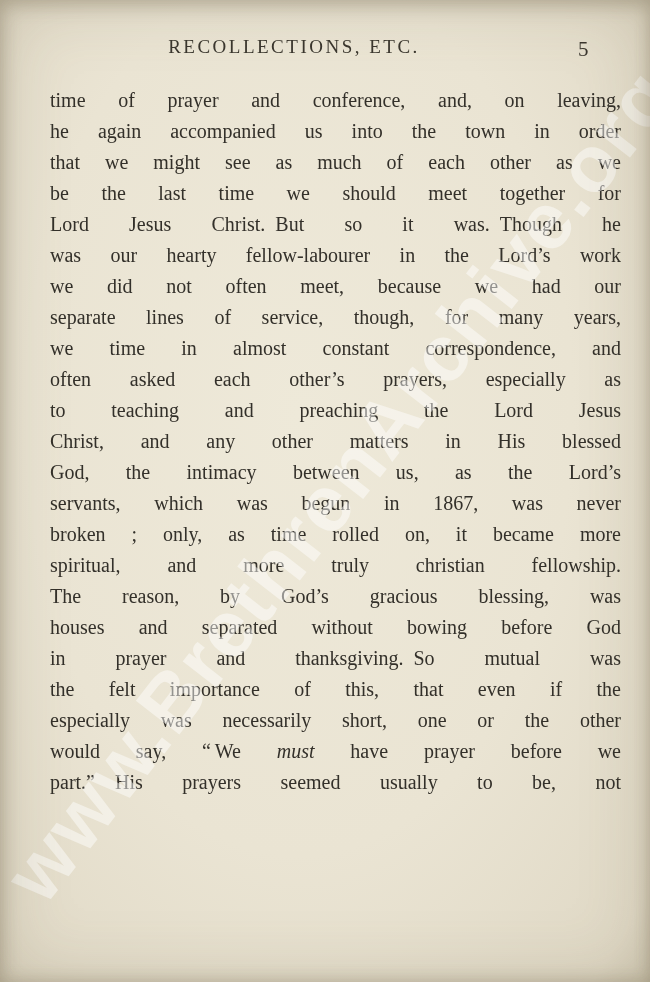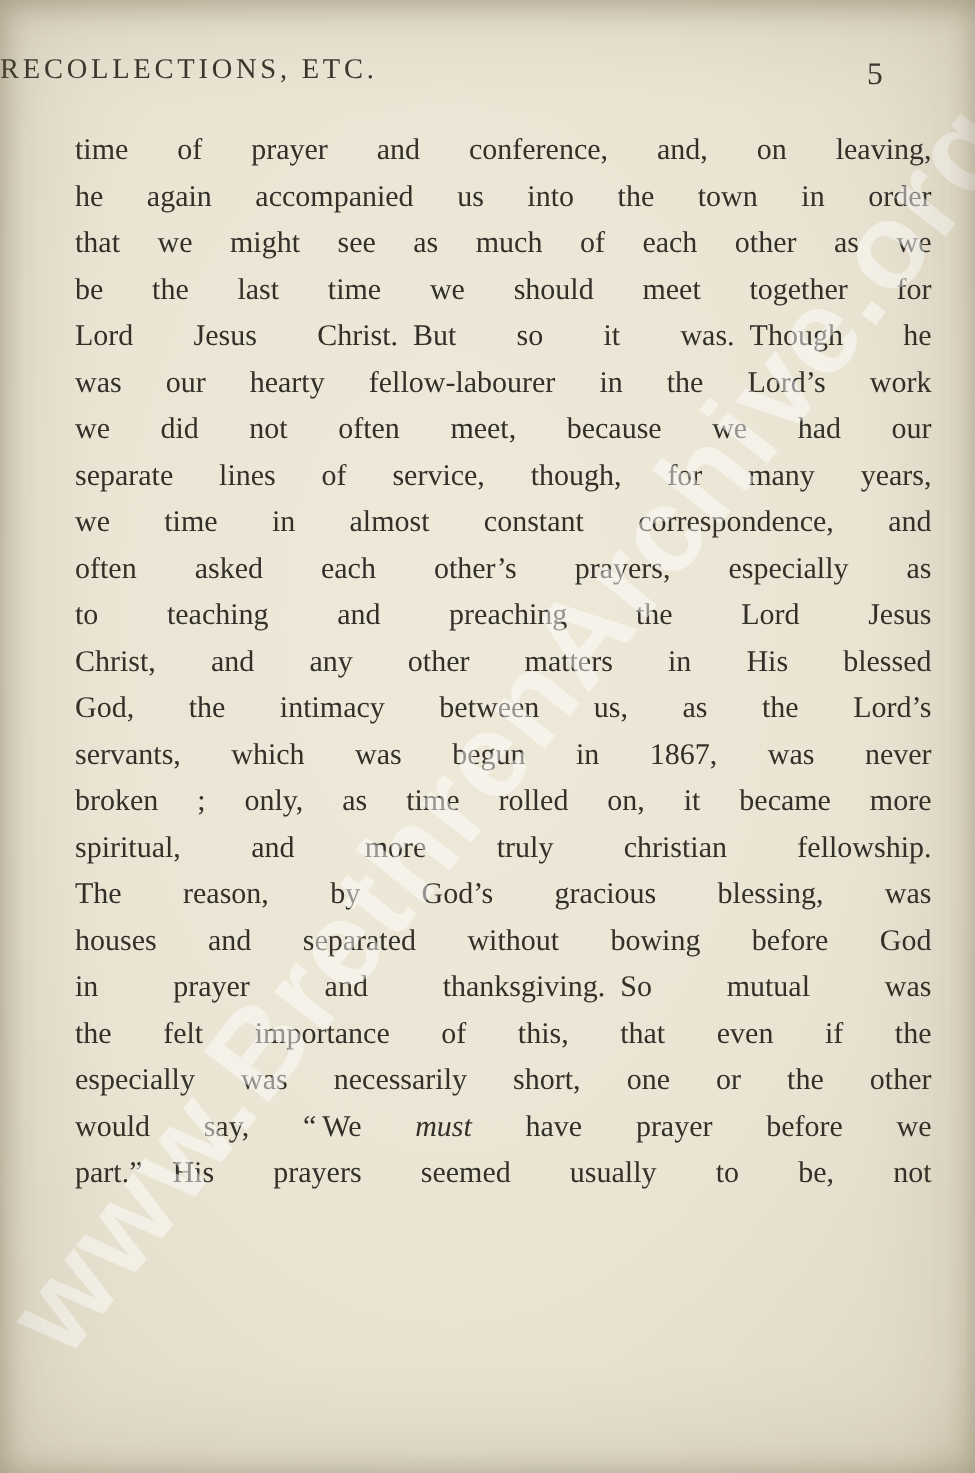--- a/index.html
+++ b/index.html
@@ -15,20 +15,21 @@
   .vignette {
     position: absolute; inset: 0; z-index: 5; pointer-events: none;
     box-shadow:
       inset 0 0 70px rgba(110, 95, 70, 0.22),
       inset 0 8px 16px rgba(110, 95, 70, 0.22),
       inset 8px 0 16px rgba(110, 95, 70, 0.12),
       inset -4px -6px 14px rgba(110, 95, 70, 0.10);
   }
   .running-title {
     position: absolute; top: 36px; left: 0; width: 588px;
+    text-align: center;
     font-size: 19px;
     letter-spacing: 2.5px;
     color: #3a362e;
     white-space: nowrap;
   }
   .page-number {
     position: absolute; top: 37px; left: 578px;
     font-size: 21px;
     color: #3a362e;
   }

